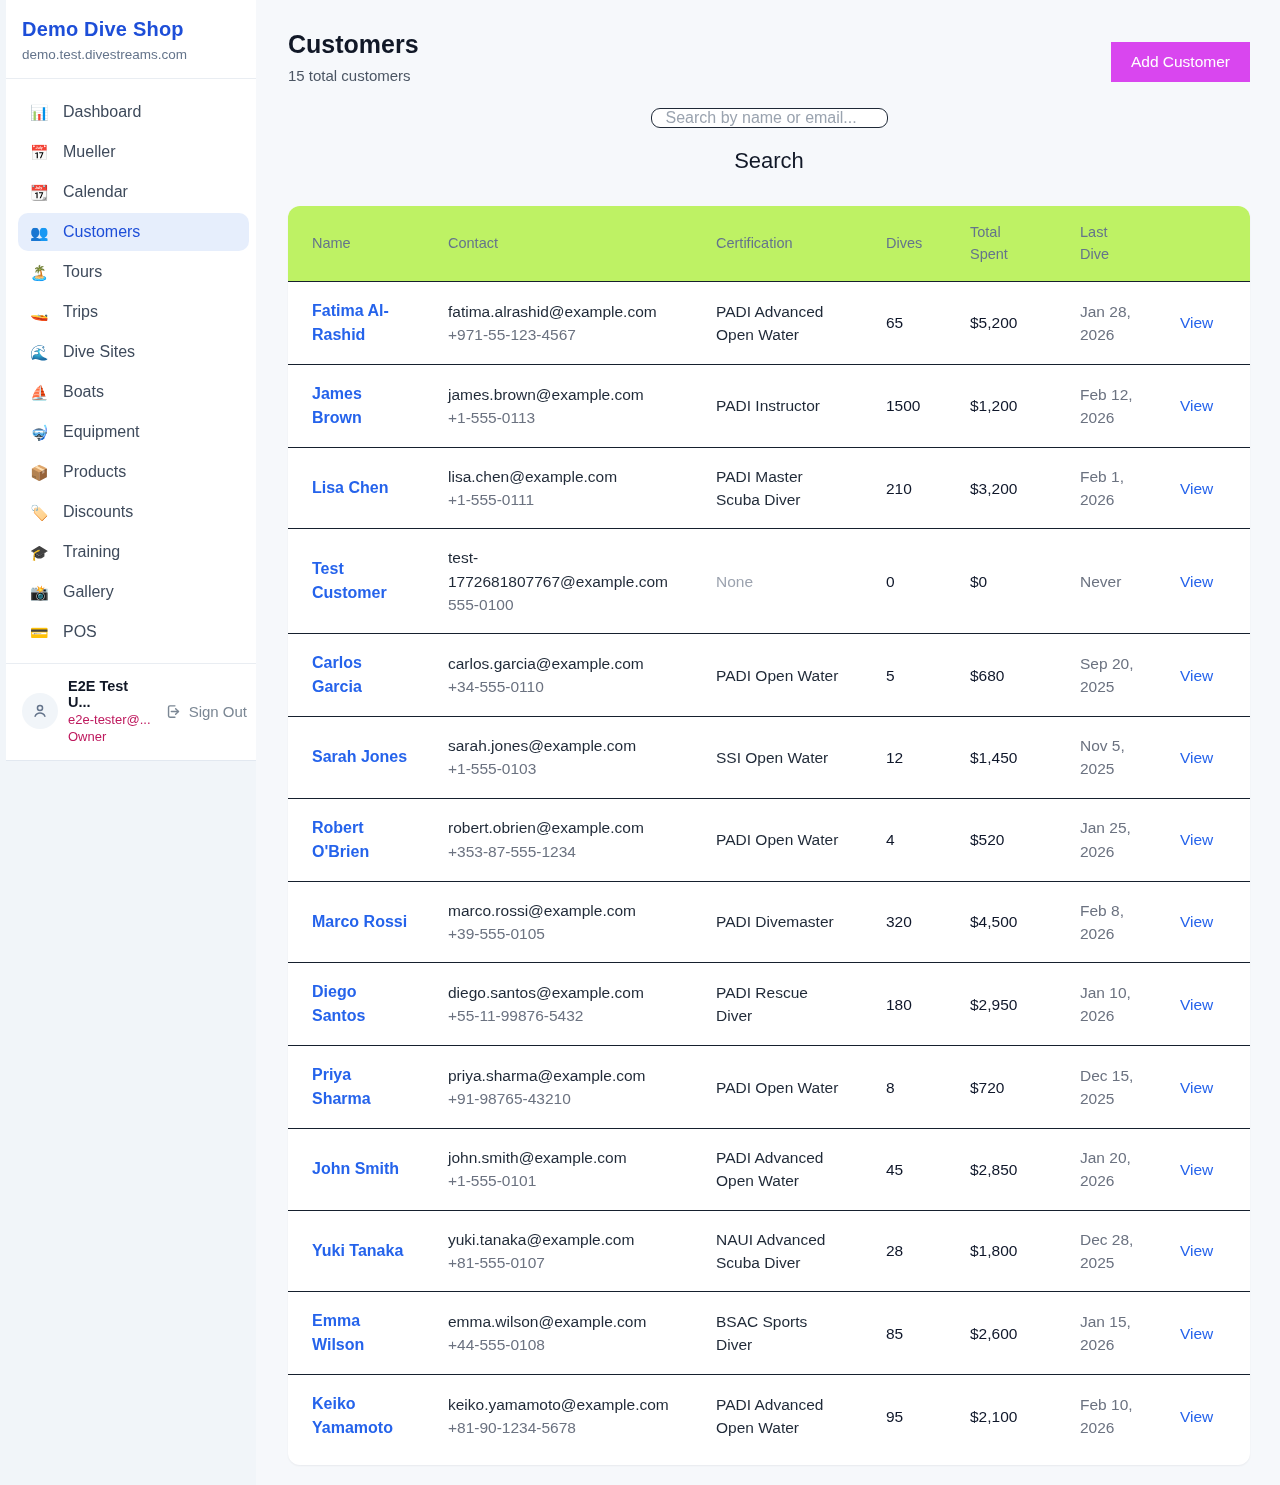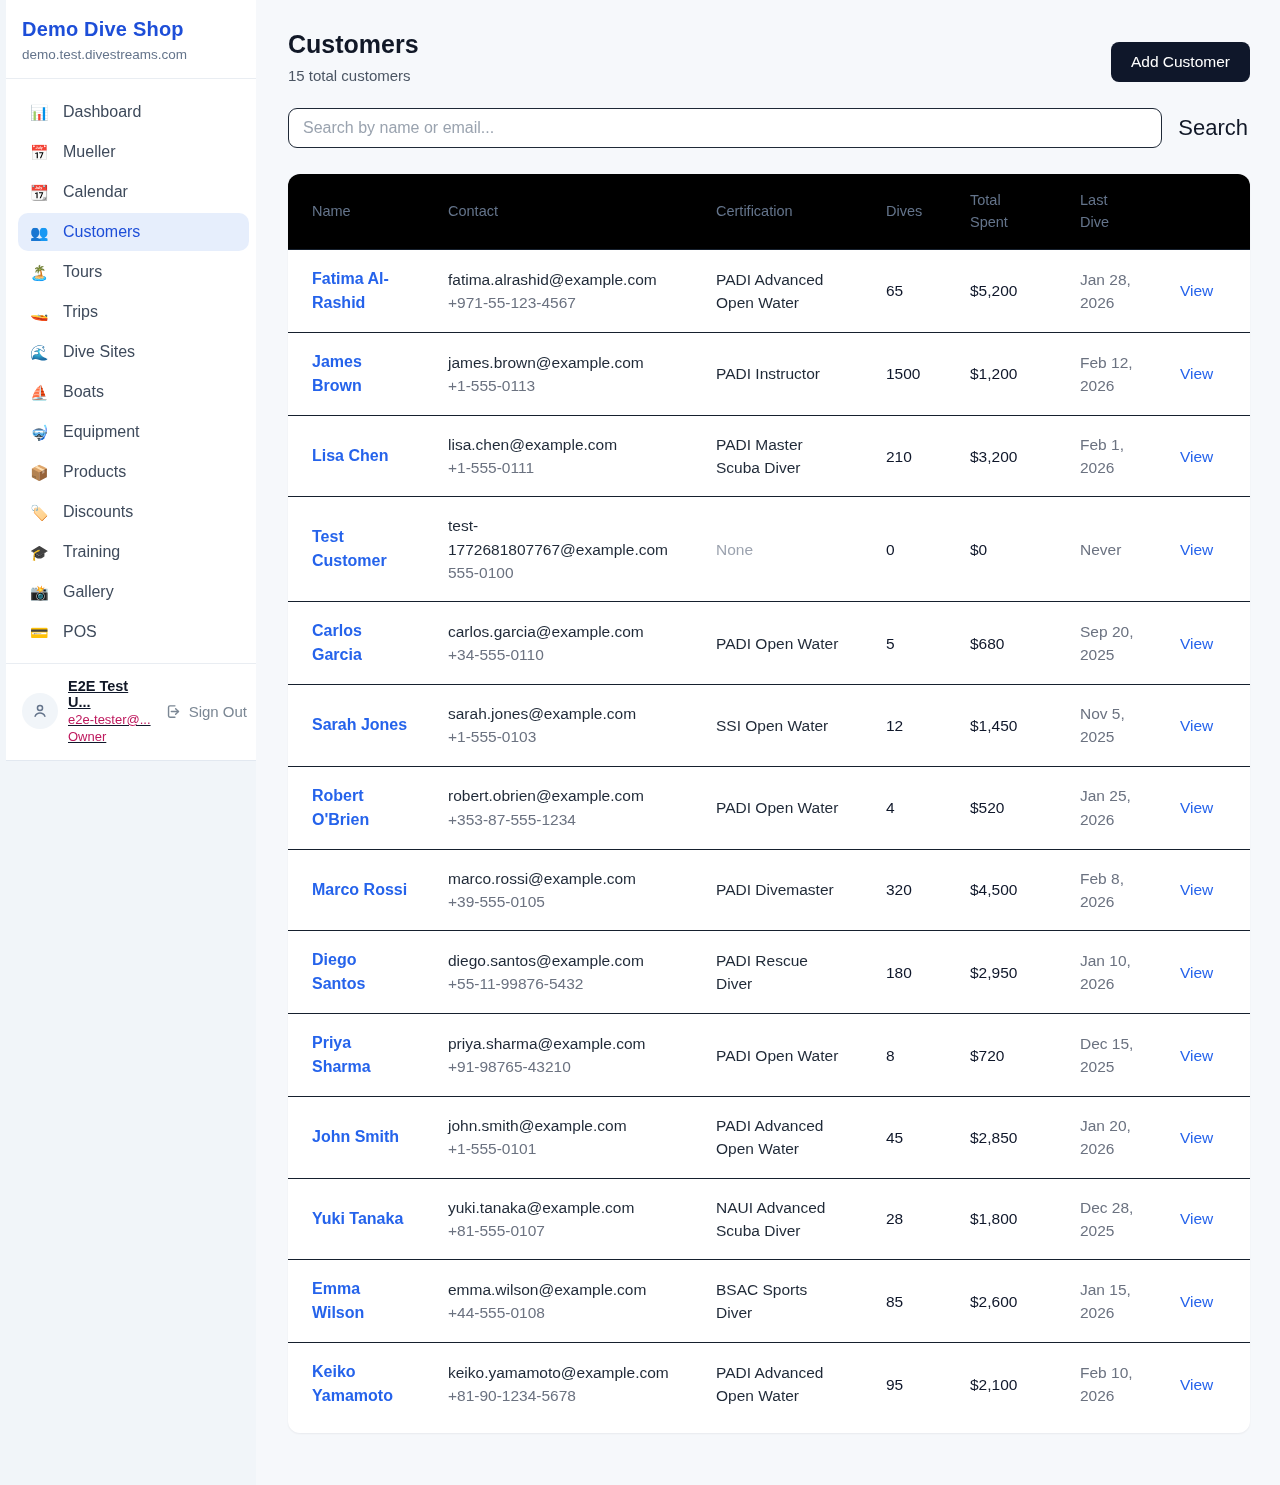--- a/index.html
+++ b/index.html
@@ -33,61 +33,61 @@
   .nav-item.active { background:#e6eefc; color:#1d4ed8; font-weight:500; }
   .user-box {
     border-top:1px solid #e9edf2;
     padding:14px 14px 16px 16px;
     display:flex; align-items:center; gap:10px;
   }
   .avatar {
     width:36px; height:36px; flex:0 0 36px; border-radius:50%;
     background:#f1f5f9; display:flex; align-items:center; justify-content:center;
   }
-  .user-meta { flex:1; min-width:0;text-decoration:underline; }
+  .user-meta { flex:1; min-width:0; }
   .user-name { font-size:14.5px; font-weight:700; color:#111827; }
   .user-email, .user-role { font-size:13px; color:#be185d; margin-top:2px; }
   .signout {
     display:flex; align-items:flex-end; gap:7px;
     background:none; border:none; cursor:pointer;
     font-family:inherit; font-size:15px; color:#7b8794; white-space:nowrap;
   }
 
   
   .main { position:absolute; left:256px; top:0; width:1024px; padding:30px 30px 30px 32px; background:#f6f8fb; min-height:1485px; }
   .page-head { display:flex; justify-content:space-between; align-items:flex-start; }
   .page-title { font-size:25px; font-weight:700; color:#111827; }
   .page-sub { margin-top:8px; font-size:15px; color:#4b5563; }
   .btn-primary {
-    background:#0f172a; color:#fff; border:none; cursor:pointer;
+    background:#d946ef; color:#fff; border:none; cursor:pointer;
     font-family:inherit; font-size:15.5px; font-weight:500;
-    padding:11px 20px; border-radius:8px; margin-top:12px;
-  }
-  .search-row { display:flex; align-items:center; margin-top:24px; gap:14px; }
+    padding:11px 20px; border-radius:0; margin-top:12px;
+  }
+  .search-row { display:flex; align-items:center; margin-top:24px; gap:14px;flex-direction:column; }
   .search-input {
     flex:1; height:40px; padding:0 14px;
     border:1.5px solid #1f2937; border-radius:9px;
     font-family:inherit; font-size:16px; color:#111827; background:#fff;
     outline:none;
   }
   .search-input::placeholder { color:#9aa3af; }
   .search-btn {
     background:none; border:none; cursor:pointer;
     font-family:inherit; font-size:22px; font-weight:500; color:#111827;
     padding:6px 2px;
   }
 
   
   .card {
     margin-top:26px; background:#fff; border-radius:12px;
     box-shadow:0 1px 2px rgba(15,23,42,.06);
     overflow:hidden; padding-bottom:8px;
   }
   table { width:100%; border-collapse:collapse; table-layout:fixed; }
-  thead tr { background:#000000; }
+  thead tr { background:#bef264; }
   th {
     text-align:left; font-weight:500; font-size:14.5px; color:#64748b;
     padding:15px 12px; border-bottom:1px solid #16202e; vertical-align:middle;
   }
   th:first-child, td:first-child { padding-left:24px; }
   th:last-child, td:last-child { padding-right:20px; }
   th .narrow { max-width:46px; line-height:1.55; }
   td {
     padding:17px 12px; vertical-align:middle;
     font-size:15.5px; color:#1f2937; line-height:1.5;

